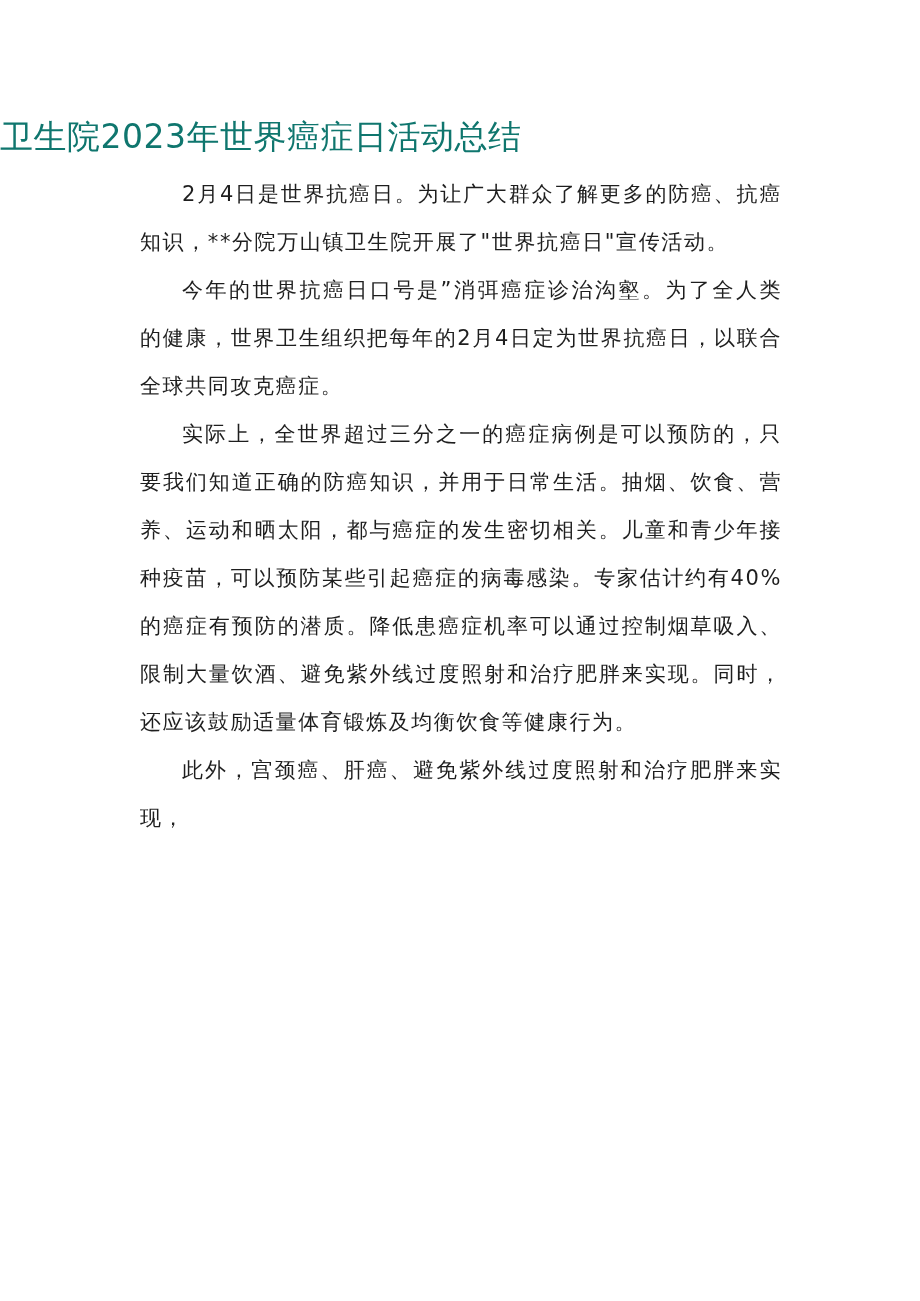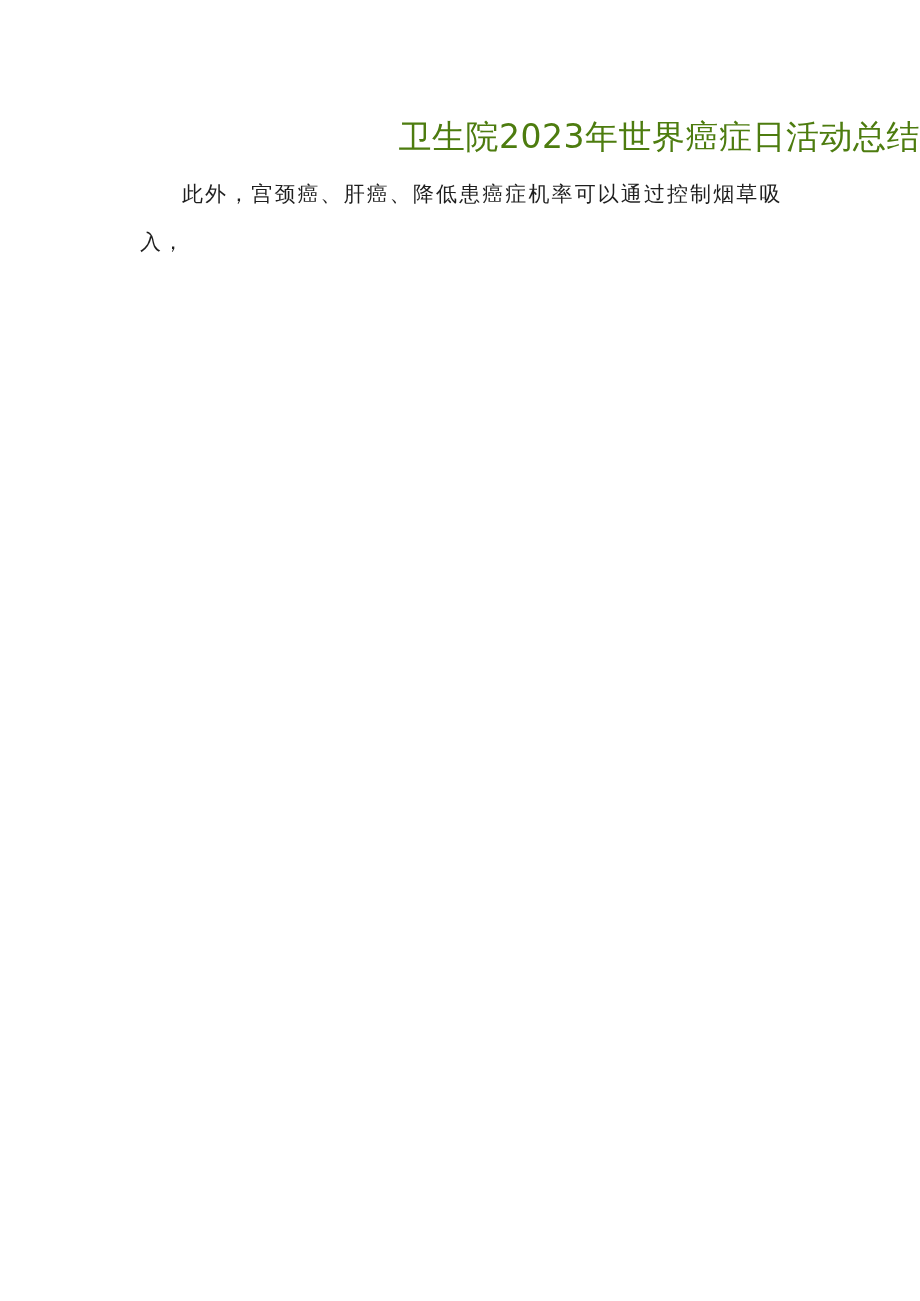--- a/index.html
+++ b/index.html
@@ -1,27 +1,30 @@
 <!DOCTYPE html>
 <html><head>
 <meta charset="utf-8">
 <style>
   html, body { margin:0; padding:0; background:#ffffff; }
   body { width:920px; height:1301px; position:relative; overflow:hidden;
          font-family:"DejaVu Sans", "Liberation Sans", sans-serif; color:#1a1a1a; }
   .page { position:absolute; left:0; top:0; width:920px; height:1301px; background:#fff; }
-  .title { position:absolute; left:0; top:113px; width:920px; text-align:right;
-           font-size:33px; line-height:48px; color:#4d7c0f; letter-spacing:0.5px; }
+  .title { position:absolute; left:0; top:113px; width:920px; text-align:left;
+           font-size:33px; line-height:48px; color:#0f766e; letter-spacing:0.5px; }
   .body { position:absolute; left:140px; top:170px; width:642px; }
   .para { margin:0; font-size:21px; line-height:48px; text-indent:42px;
           text-align:justify; text-justify:inter-character; letter-spacing:1.6px;
           word-break:break-all; color:#1e1e1e; }
   .para.p3 { letter-spacing:1.2px; }
 </style>
 </head>
 <body>
 
 <div class="page">
   <div class="title">卫生院2023年世界癌症日活动总结</div>
   <div class="body">
-    <p class="para">此外，宫颈癌、肝癌、降低患癌症机率可以通过控制烟草吸入，</p>
+    <p class="para">2月4日是世界抗癌日。为让广大群众了解更多的防癌、抗癌知识，**分院万山镇卫生院开展了"世界抗癌日"宣传活动。</p>
+    <p class="para">今年的世界抗癌日口号是”消弭癌症诊治沟壑。为了全人类的健康，世界卫生组织把每年的2月4日定为世界抗癌日，以联合全球共同攻克癌症。</p>
+    <p class="para">实际上，全世界超过三分之一的癌症病例是可以预防的，只要我们知道正确的防癌知识，并用于日常生活。抽烟、饮食、营养、运动和晒太阳，都与癌症的发生密切相关。儿童和青少年接种疫苗，可以预防某些引起癌症的病毒感染。专家估计约有40%的癌症有预防的潜质。降低患癌症机率可以通过控制烟草吸入、限制大量饮酒、避免紫外线过度照射和治疗肥胖来实现。同时，还应该鼓励适量体育锻炼及均衡饮食等健康行为。</p>
+    <p class="para">此外，宫颈癌、肝癌、避免紫外线过度照射和治疗肥胖来实现，</p>
   </div>
 </div>
 
 </body></html>

